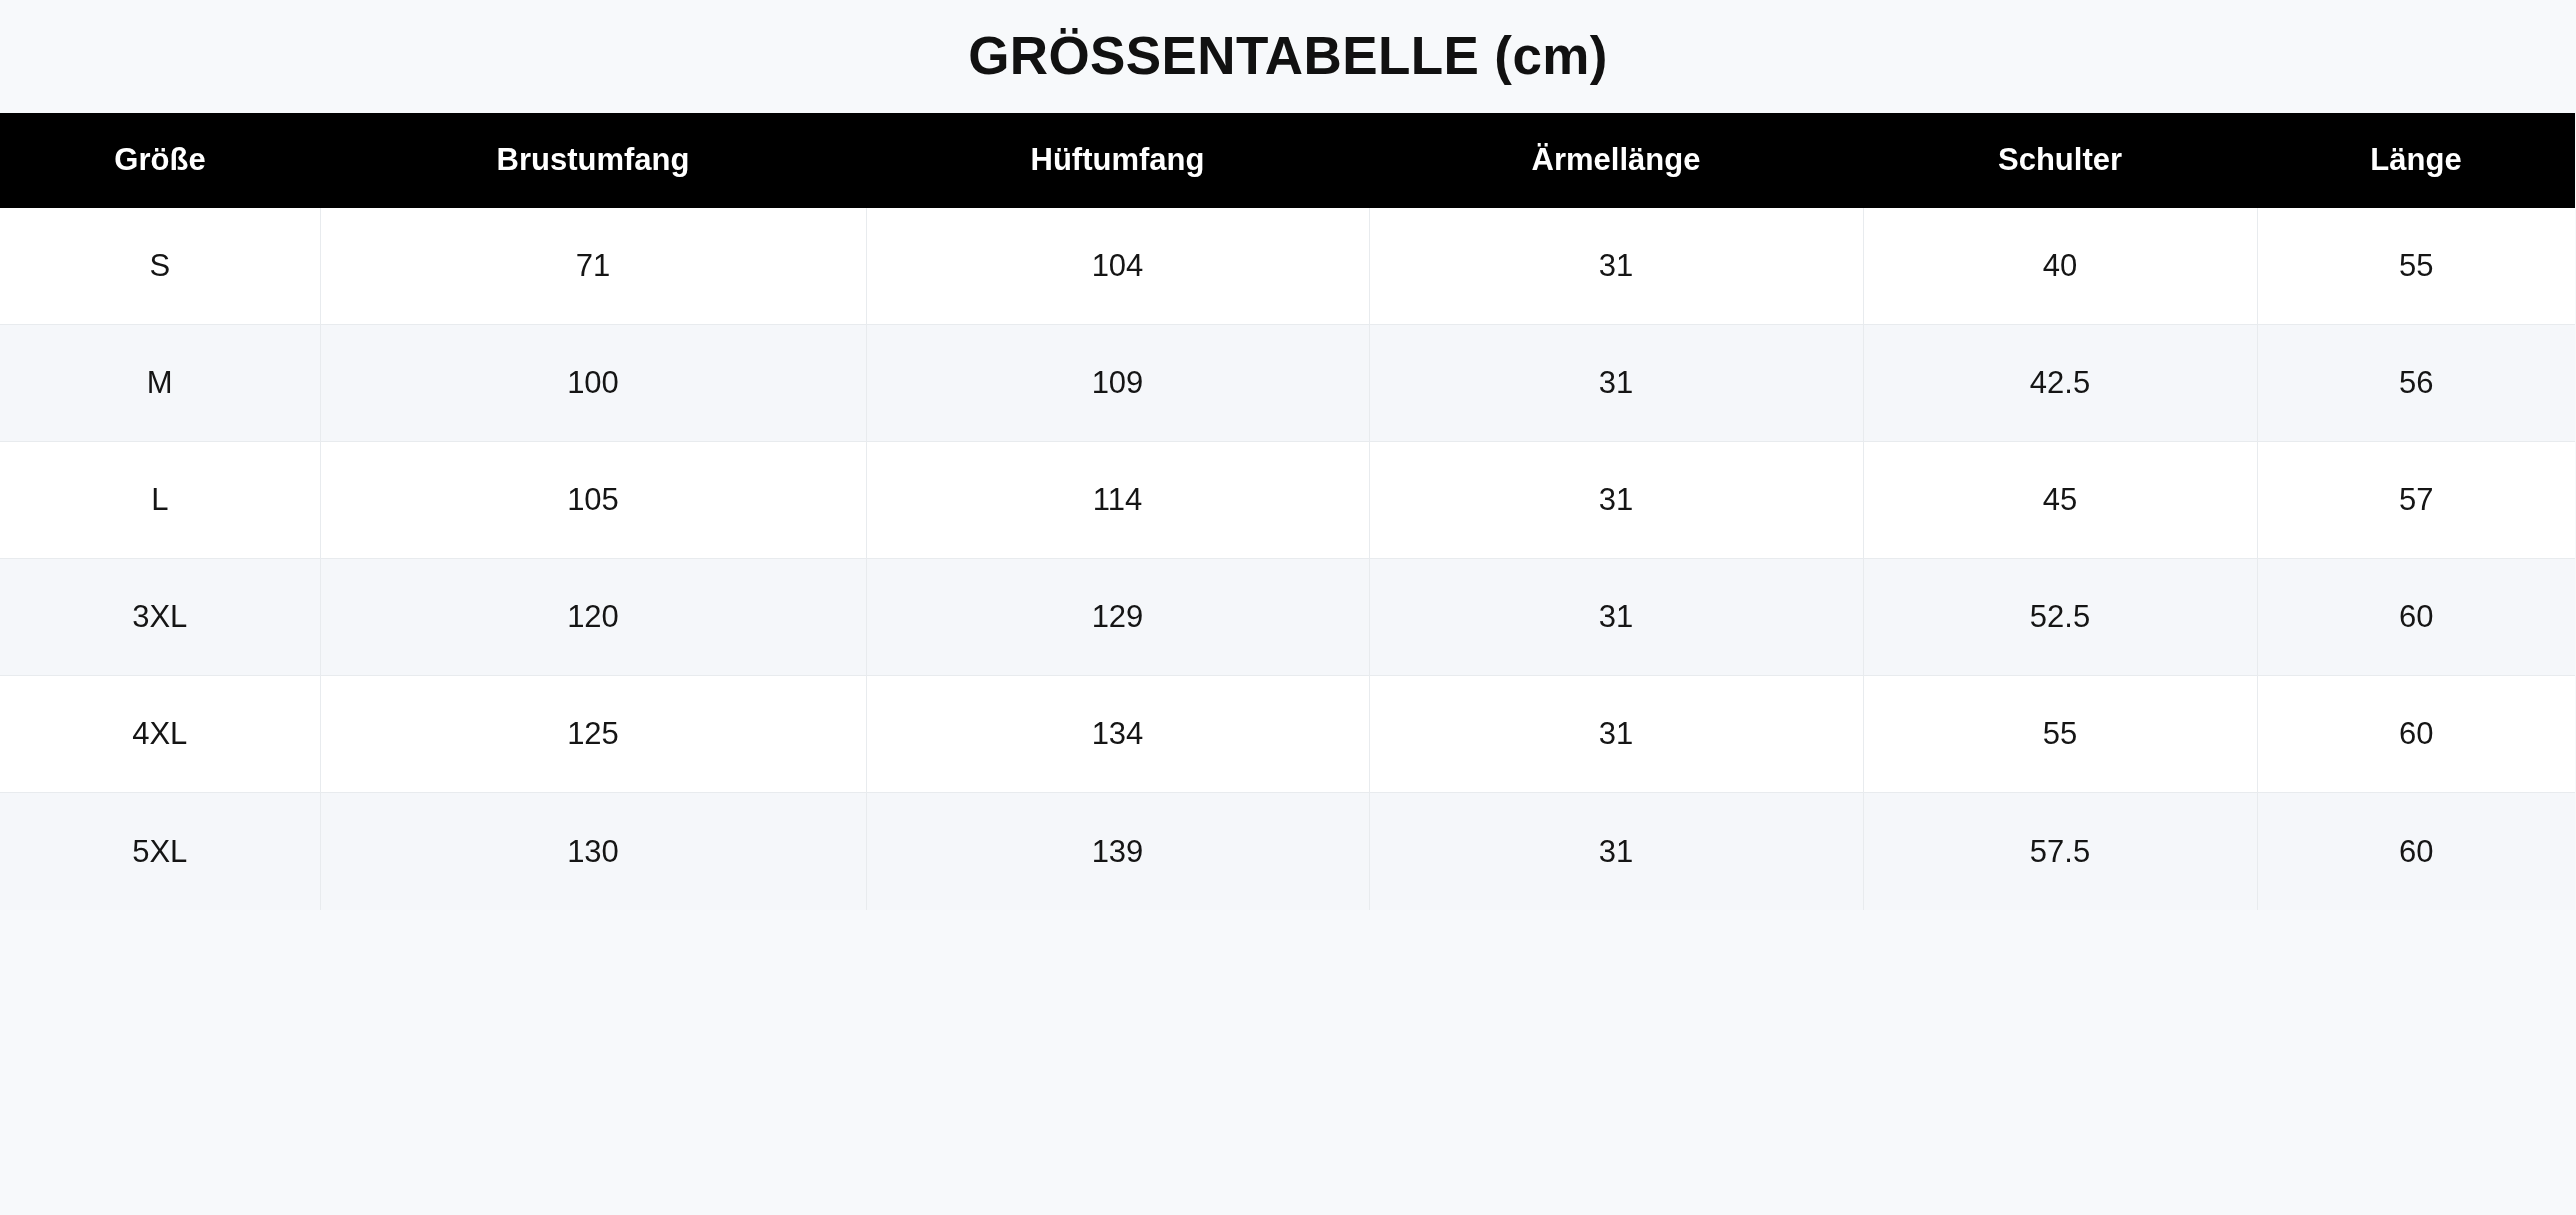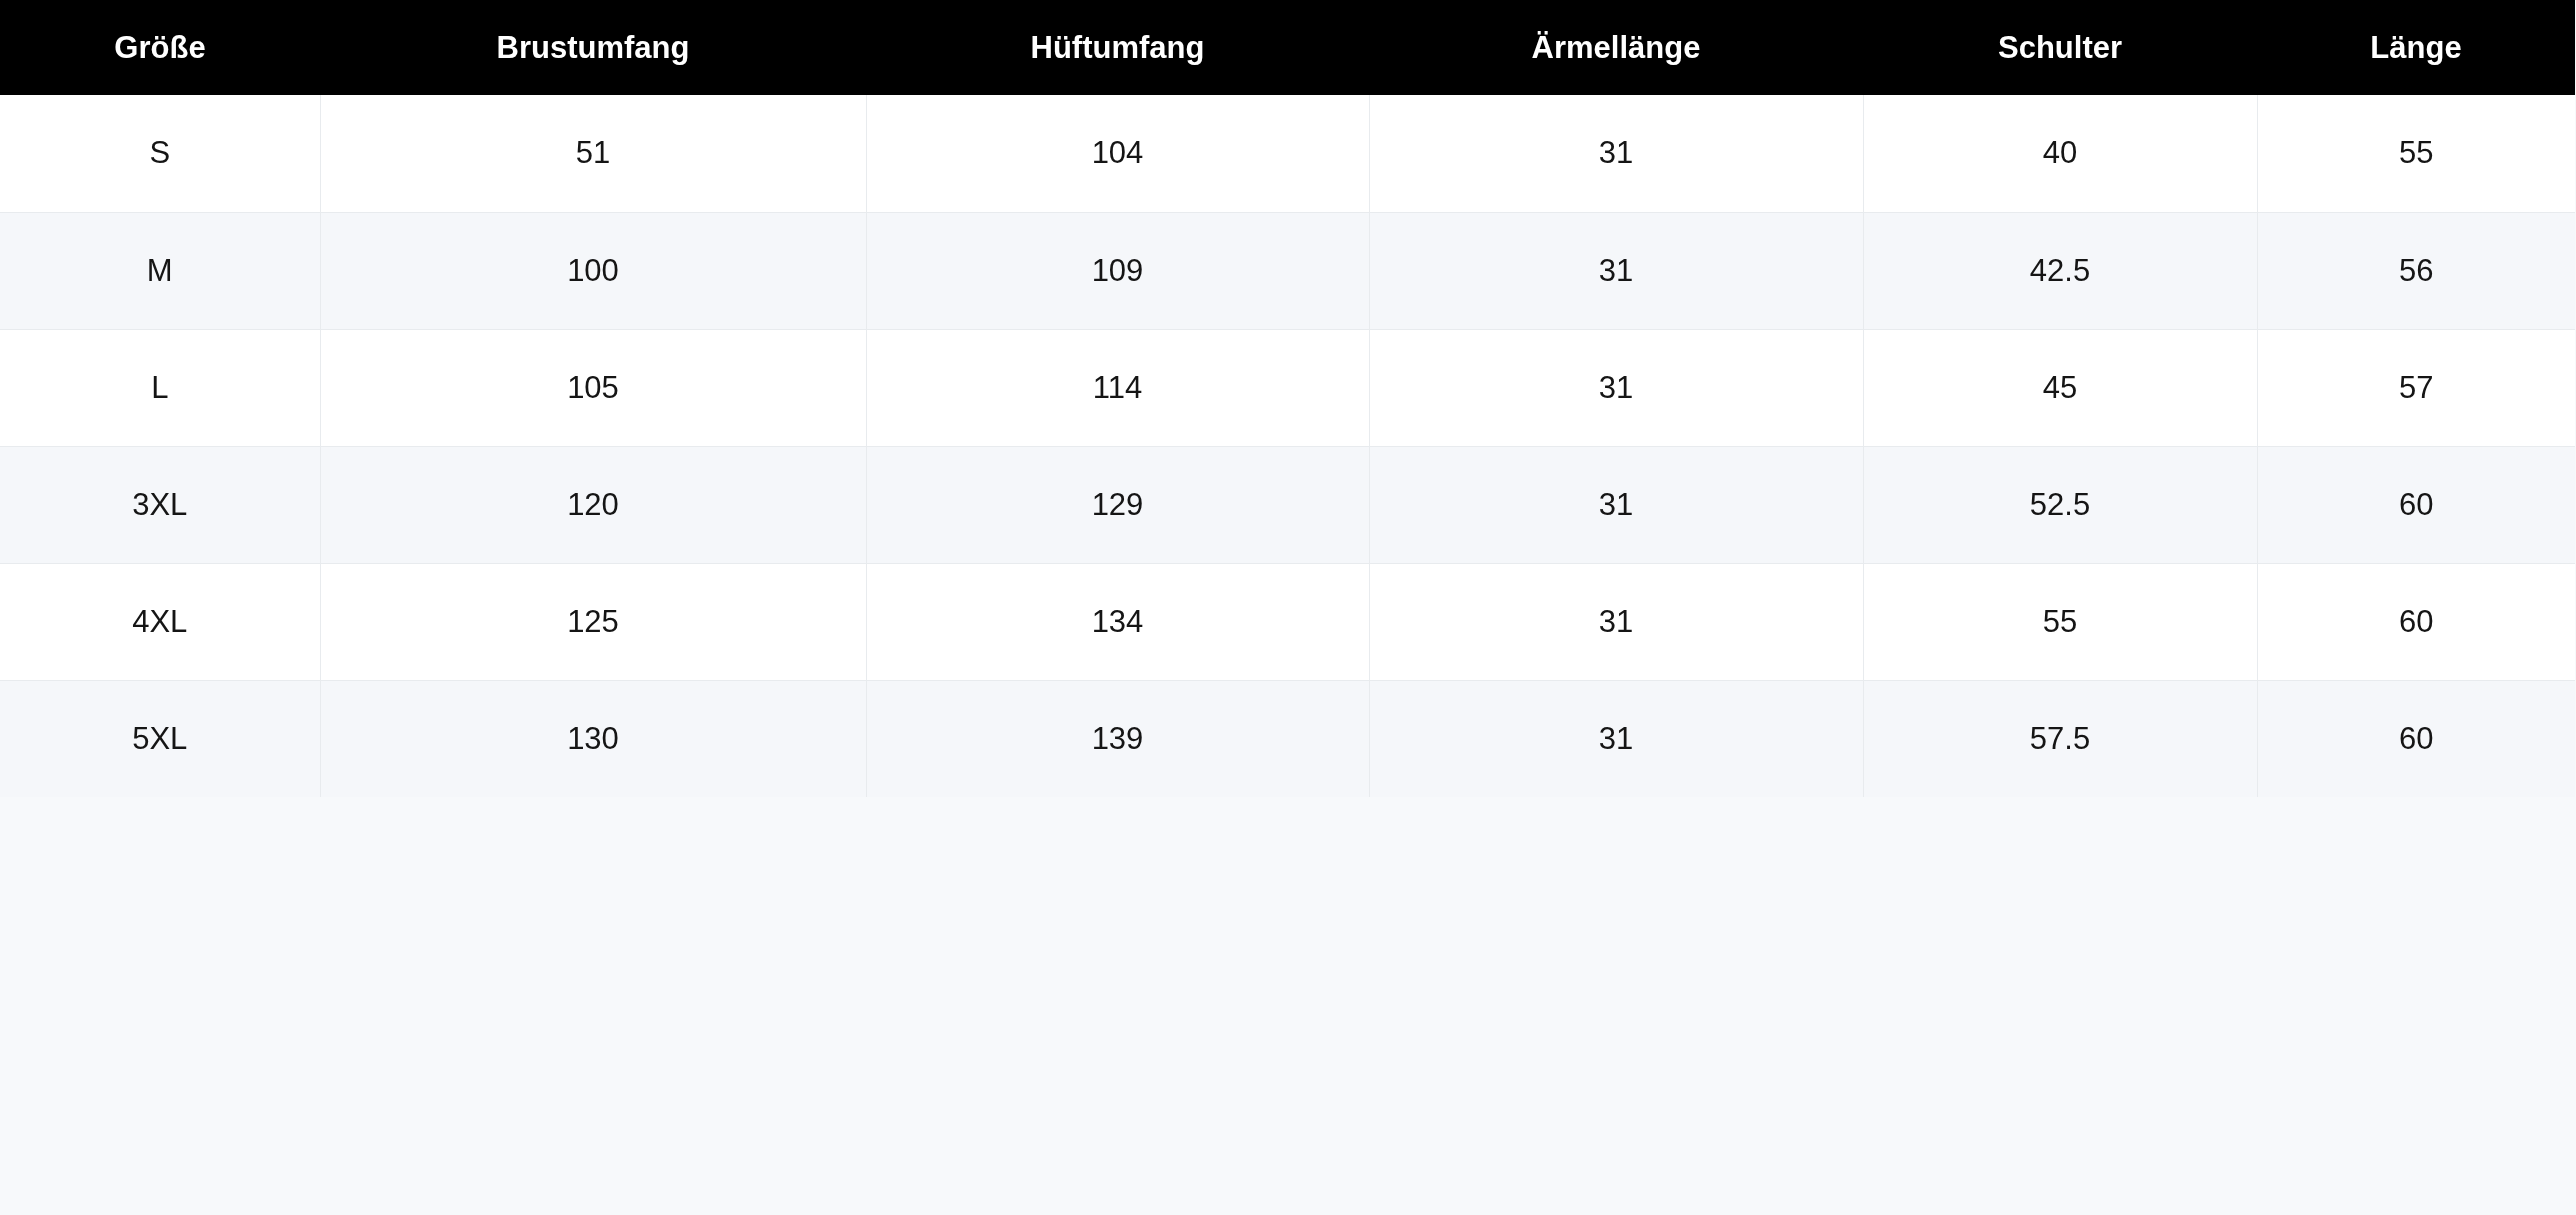--- a/index.html
+++ b/index.html
@@ -79,20 +79,21 @@
   }
   tbody tr:last-child td {
     border-bottom: none;
   }
 </style>
 </head>
 <body>
 
 <div class="page">
 
+  <h1 class="chart-title">GRÖSSENTABELLE (cm)</h1>
 
   <table class="size-table">
     <colgroup>
       <col class="c0">
         <col class="c1">
         <col class="c2">
         <col class="c3">
         <col class="c4">
         <col class="c5">
     </colgroup>
@@ -102,21 +103,21 @@
         <th>Brustumfang</th>
         <th>Hüftumfang</th>
         <th>Ärmellänge</th>
         <th>Schulter</th>
         <th>Länge</th>
       </tr>
     </thead>
     <tbody>
       <tr>
         <td>S</td>
-        <td>51</td>
+        <td>71</td>
         <td>104</td>
         <td>31</td>
         <td>40</td>
         <td>55</td>
       </tr>
       <tr>
         <td>M</td>
         <td>100</td>
         <td>109</td>
         <td>31</td>

